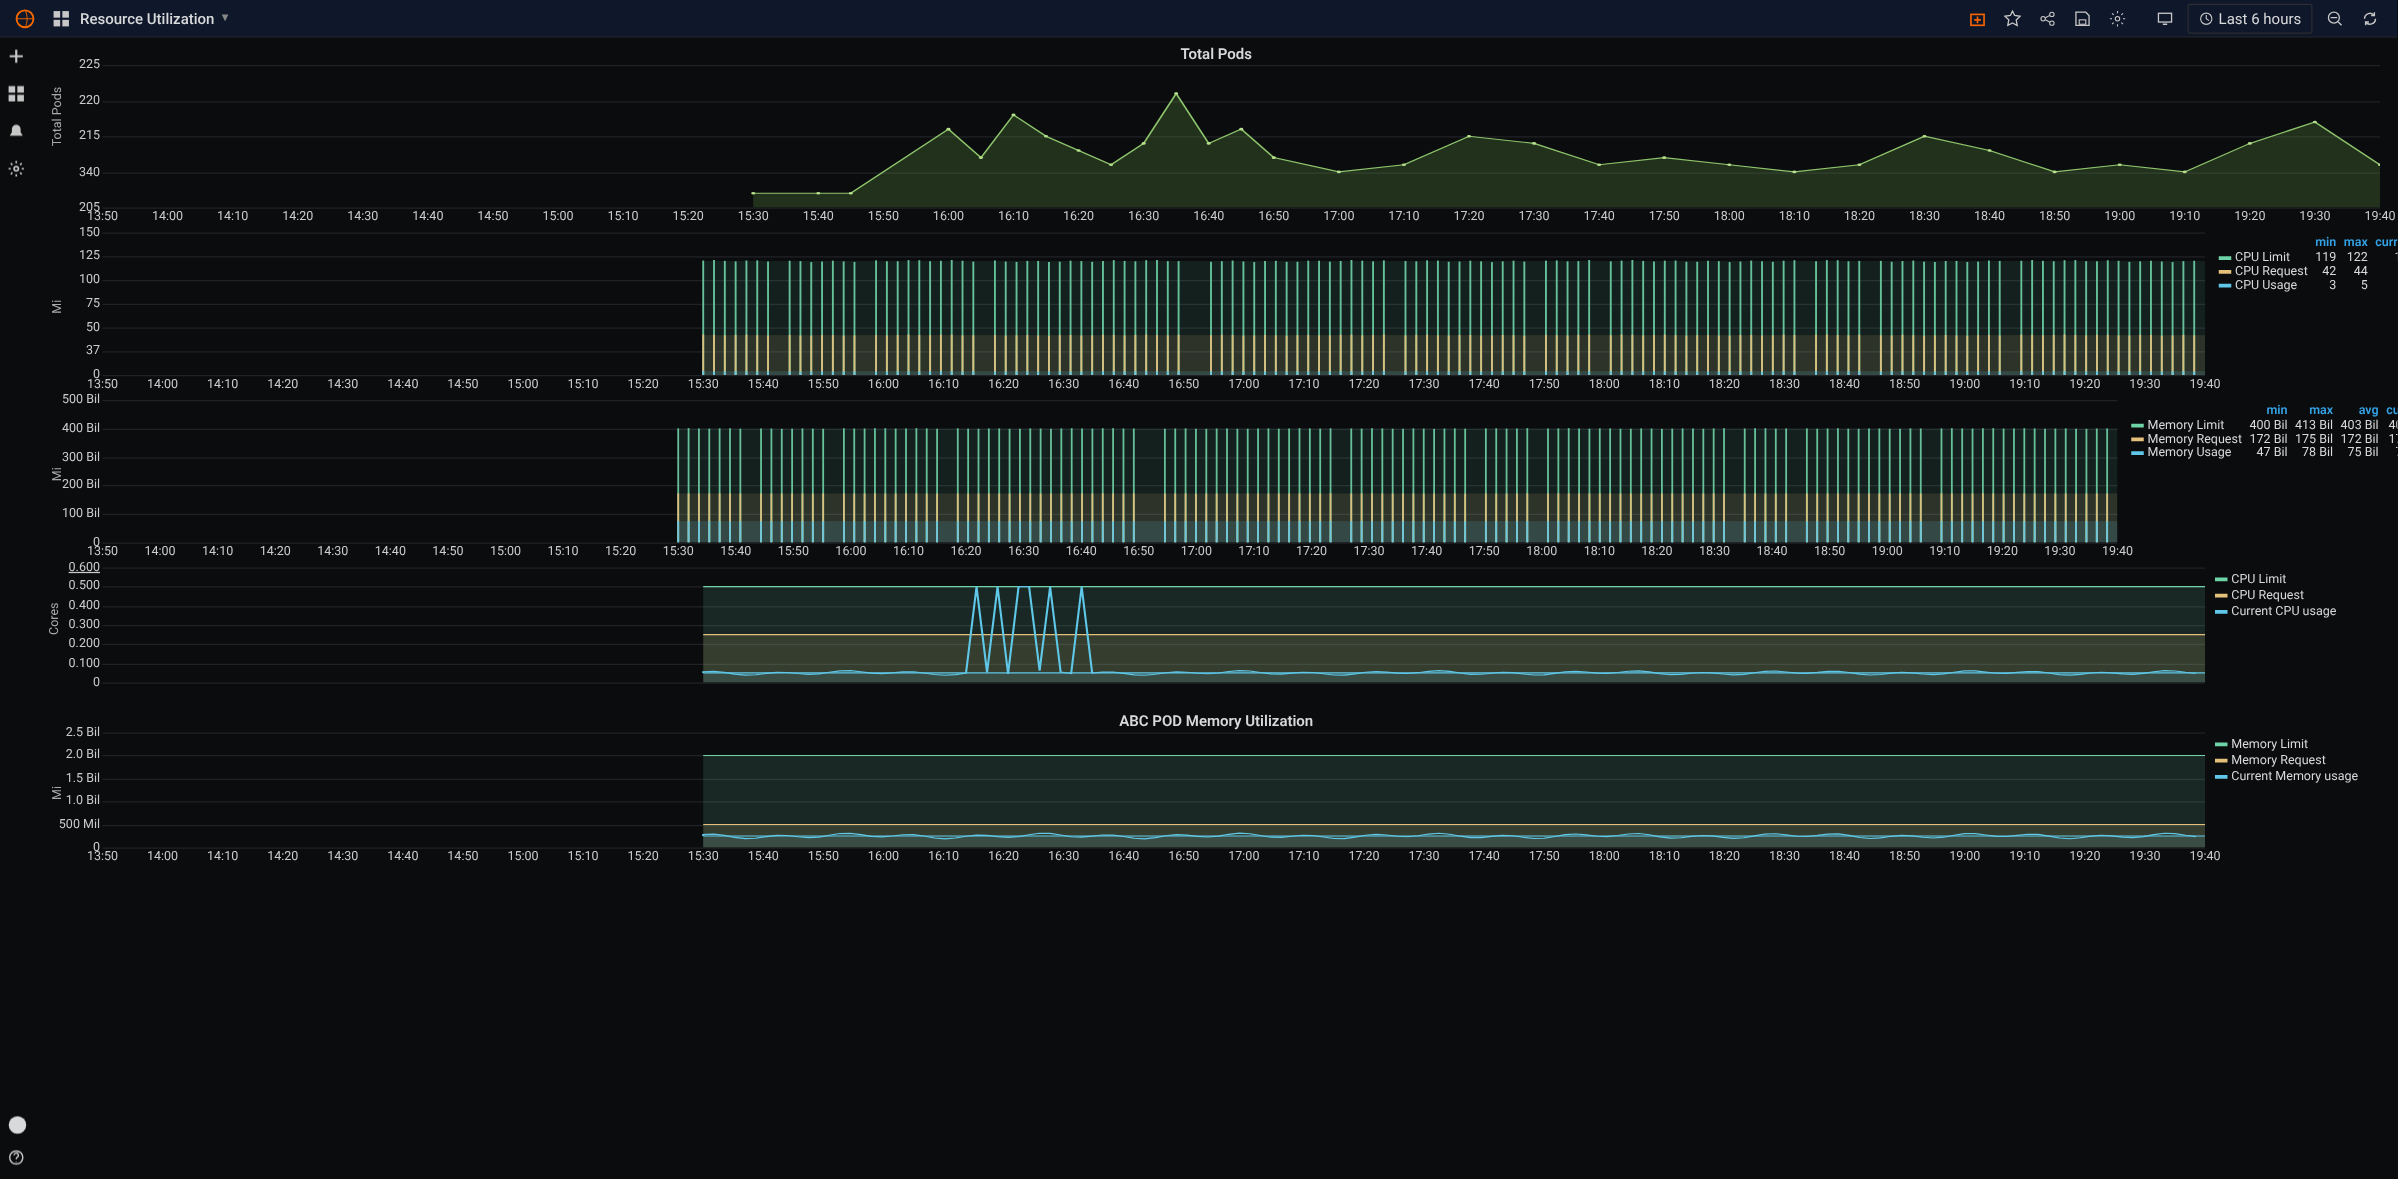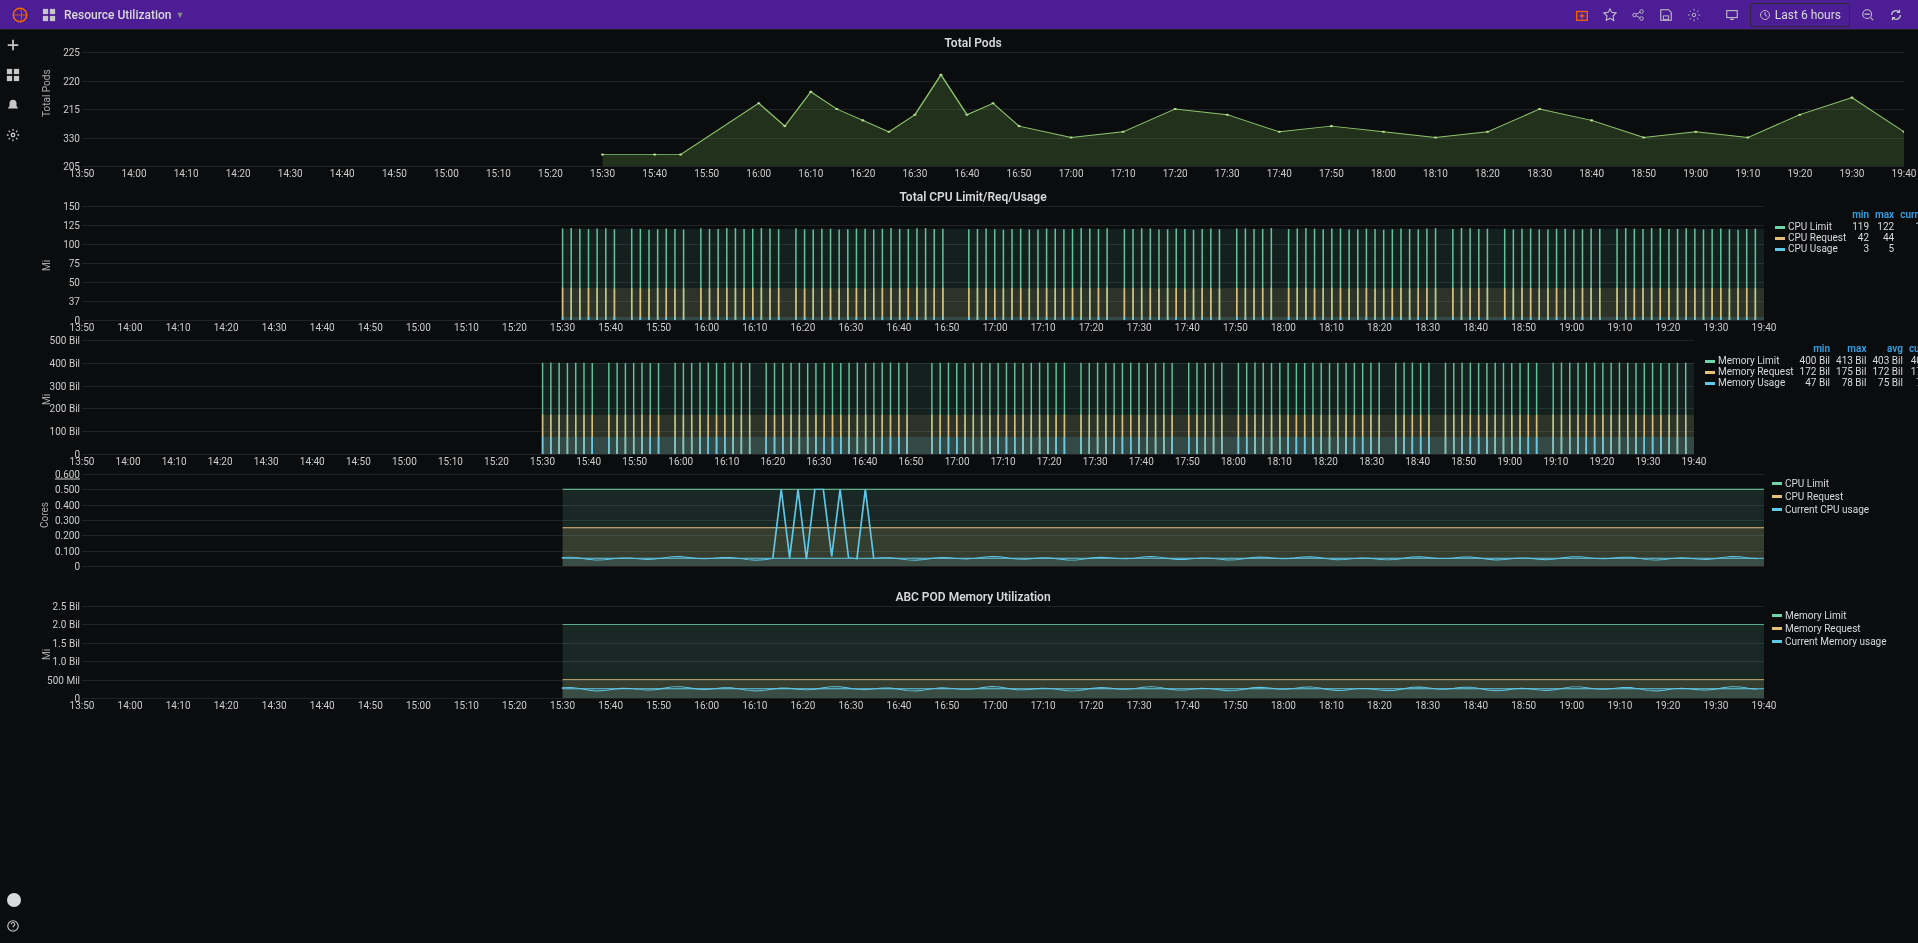--- a/index.html
+++ b/index.html
@@ -1,17 +1,17 @@
 <!DOCTYPE html>
 <html><head>
 <meta charset="utf-8">
 <style>
 *{margin:0;padding:0;box-sizing:border-box}
 body{background:#0b0c0e;color:#d8d9da;font-family:Roboto,Arial,sans-serif;font-size:12px;overflow-x:hidden}
-.topbar{display:flex;align-items:center;height:30px;padding:0 8px;background:#4c1d95;border-bottom:1px solid #202226}
+.topbar{display:flex;align-items:center;height:30px;padding:0 8px;background:#0f172a;border-bottom:1px solid #202226}
 .logo{width:24px;height:24px;display:flex;align-items:center;justify-content:center;margin-right:8px}
 .logo svg{width:18px;height:18px}
 .dash-icon{width:18px;height:18px;margin-right:6px;display:flex;align-items:center;justify-content:center;color:#c7c7c7}
 .dash-title{color:#d8d9da;font-weight:500;display:flex;align-items:center;cursor:pointer}
 .dash-title .caret{margin-left:4px;color:#888;font-size:9px}
 .spacer{flex:1}
 .toolbar{display:flex;align-items:center;gap:0}
 .tool-btn{width:28px;height:24px;display:flex;align-items:center;justify-content:center;color:#c7c7c7;cursor:pointer;border-radius:2px}
 .time-btn{display:flex;align-items:center;padding:0 8px;height:24px;border:1px solid #2c2d31;border-radius:2px;margin:0 4px;cursor:pointer;gap:4px}
 .side-nav{position:fixed;left:0;top:30px;width:28px;height:calc(100% - 30px);background:#0b0c0e;display:flex;flex-direction:column;align-items:center;padding-top:8px;gap:14px}
@@ -156,21 +156,21 @@
 <div class="content">
 
   <div class="panel">
     <div class="panel-title">Total Pods</div>
     <div class="chart-wrap">
       <div class="ylabel" style="left:8px">Total Pods</div>
       <div class="grid" id="grid-pods">
           <div class="gl" style="top: 114px;"></div>
           <div class="ytick" style="top: 114px;">205</div>
           <div class="gl" style="top: 85.5px;"></div>
-          <div class="ytick" style="top: 85.5px;">330</div>
+          <div class="ytick" style="top: 85.5px;">340</div>
           <div class="gl" style="top: 57px;"></div>
           <div class="ytick" style="top: 57px;">215</div>
           <div class="gl" style="top: 28.5px;"></div>
           <div class="ytick" style="top: 28.5px;">220</div>
           <div class="gl" style="top: 0px;"></div>
           <div class="ytick" style="top: 0px;">225</div>
         </div>
       <div class="plot" id="plot-pods">
           <svg class="plot-svg" viewBox="0 0 1000 100" preserveAspectRatio="none" id="svg-pods">
             <path d="M285.7142857142857,90 L314.2857142857143,90 L328.57142857142856,90 L371.42857142857144,44.99999999999999 L385.7142857142857,65 L400,35 L414.28571428571433,50 L428.57142857142856,60 L442.85714285714283,70 L457.1428571428571,55 L471.42857142857144,20 L485.7142857142857,55 L500,44.99999999999999 L514.2857142857142,65 L542.8571428571428,75 L571.4285714285714,70 L600,50 L628.5714285714286,55 L657.1428571428571,70 L685.7142857142857,65 L714.2857142857143,70 L742.8571428571429,75 L771.4285714285714,70 L800,50 L828.5714285714287,60 L857.1428571428571,75 L885.7142857142857,70 L914.2857142857142,75 L942.8571428571429,55 L971.4285714285714,40 L1000,70 L1000,100 L285.7142857142857,100 Z" fill="rgba(120,180,80,0.22)"></path>
@@ -243,21 +243,20 @@
           <span class="xtick" style="left: 88.5714%;">19:00</span>
           <span class="xtick" style="left: 91.4286%;">19:10</span>
           <span class="xtick" style="left: 94.2857%;">19:20</span>
           <span class="xtick" style="left: 97.1429%;">19:30</span>
           <span class="xtick" style="left: 100%;">19:40</span>
         </div>
     </div>
   </div>
 
   <div class="panel">
-    <div class="panel-title">Total CPU Limit/Req/Usage</div>
     <div class="panel-body">
       <div class="chart-area">
         <div class="chart-wrap">
           <div class="ylabel" style="left:8px">Mi</div>
           <div class="grid" id="grid-cpu">
               <div class="gl" style="top: 114px;"></div>
               <div class="ytick" style="top: 114px;">0</div>
               <div class="gl" style="top: 95px;"></div>
               <div class="ytick" style="top: 95px;">37</div>
               <div class="gl" style="top: 76px;"></div>

